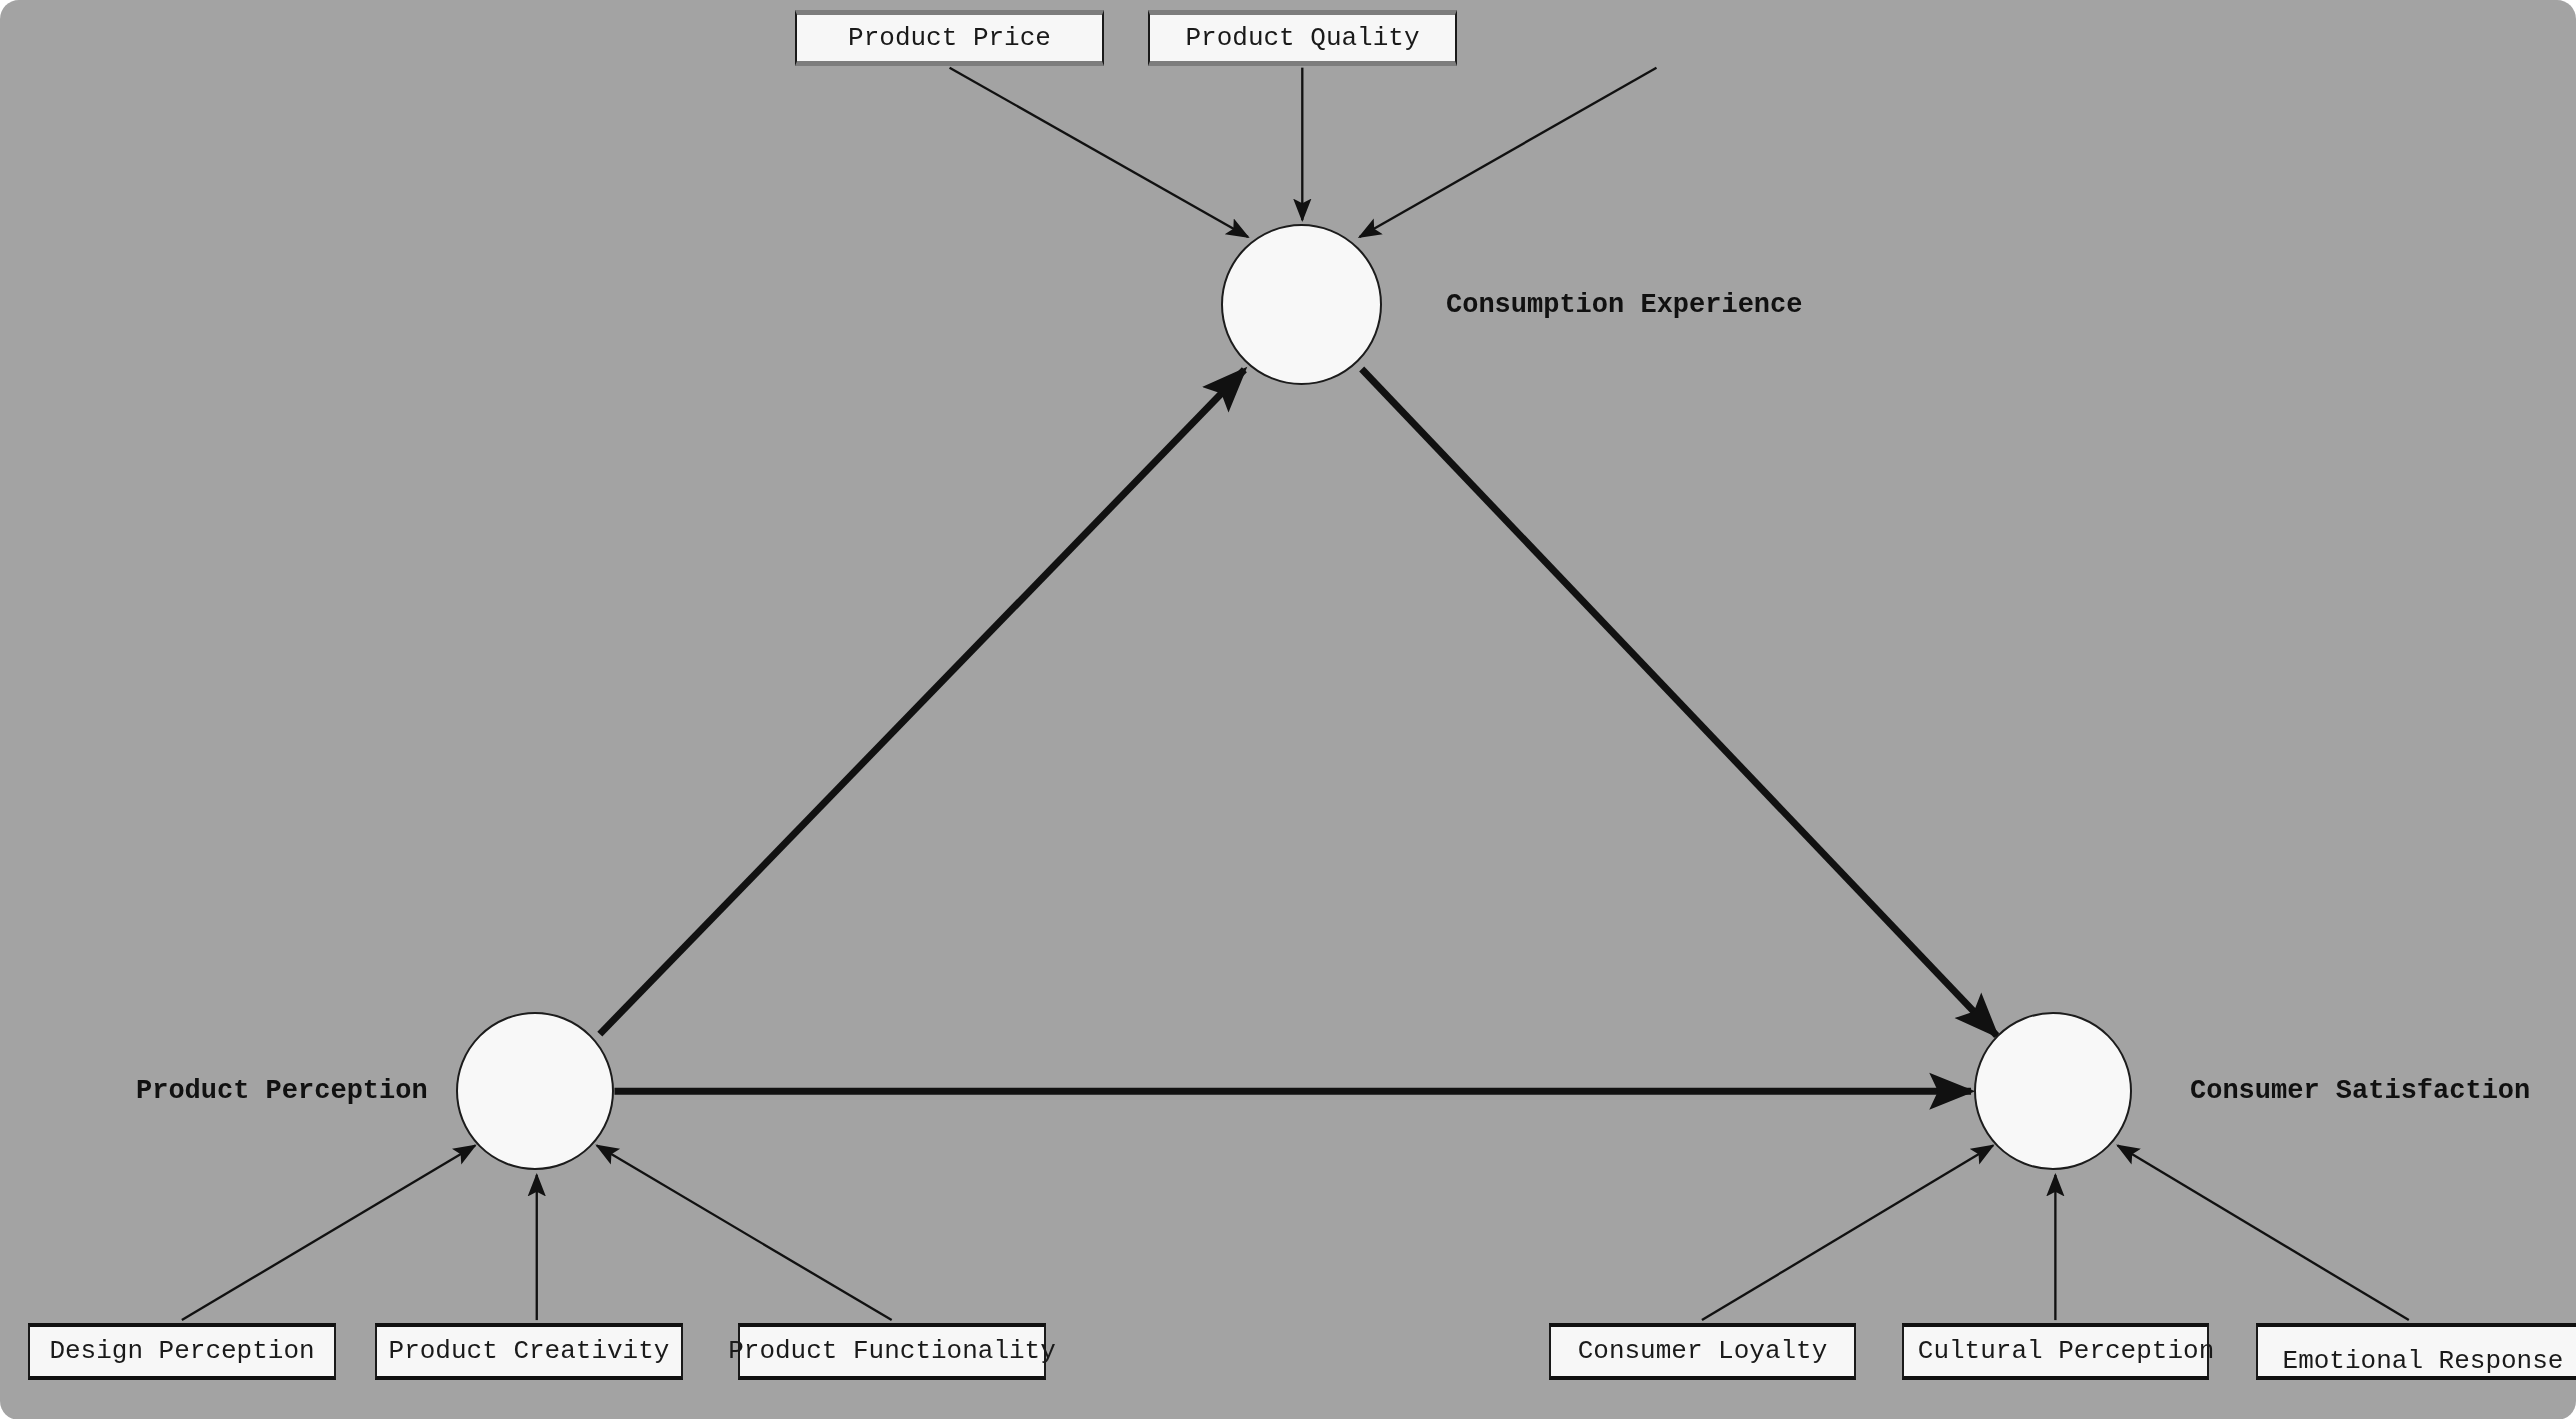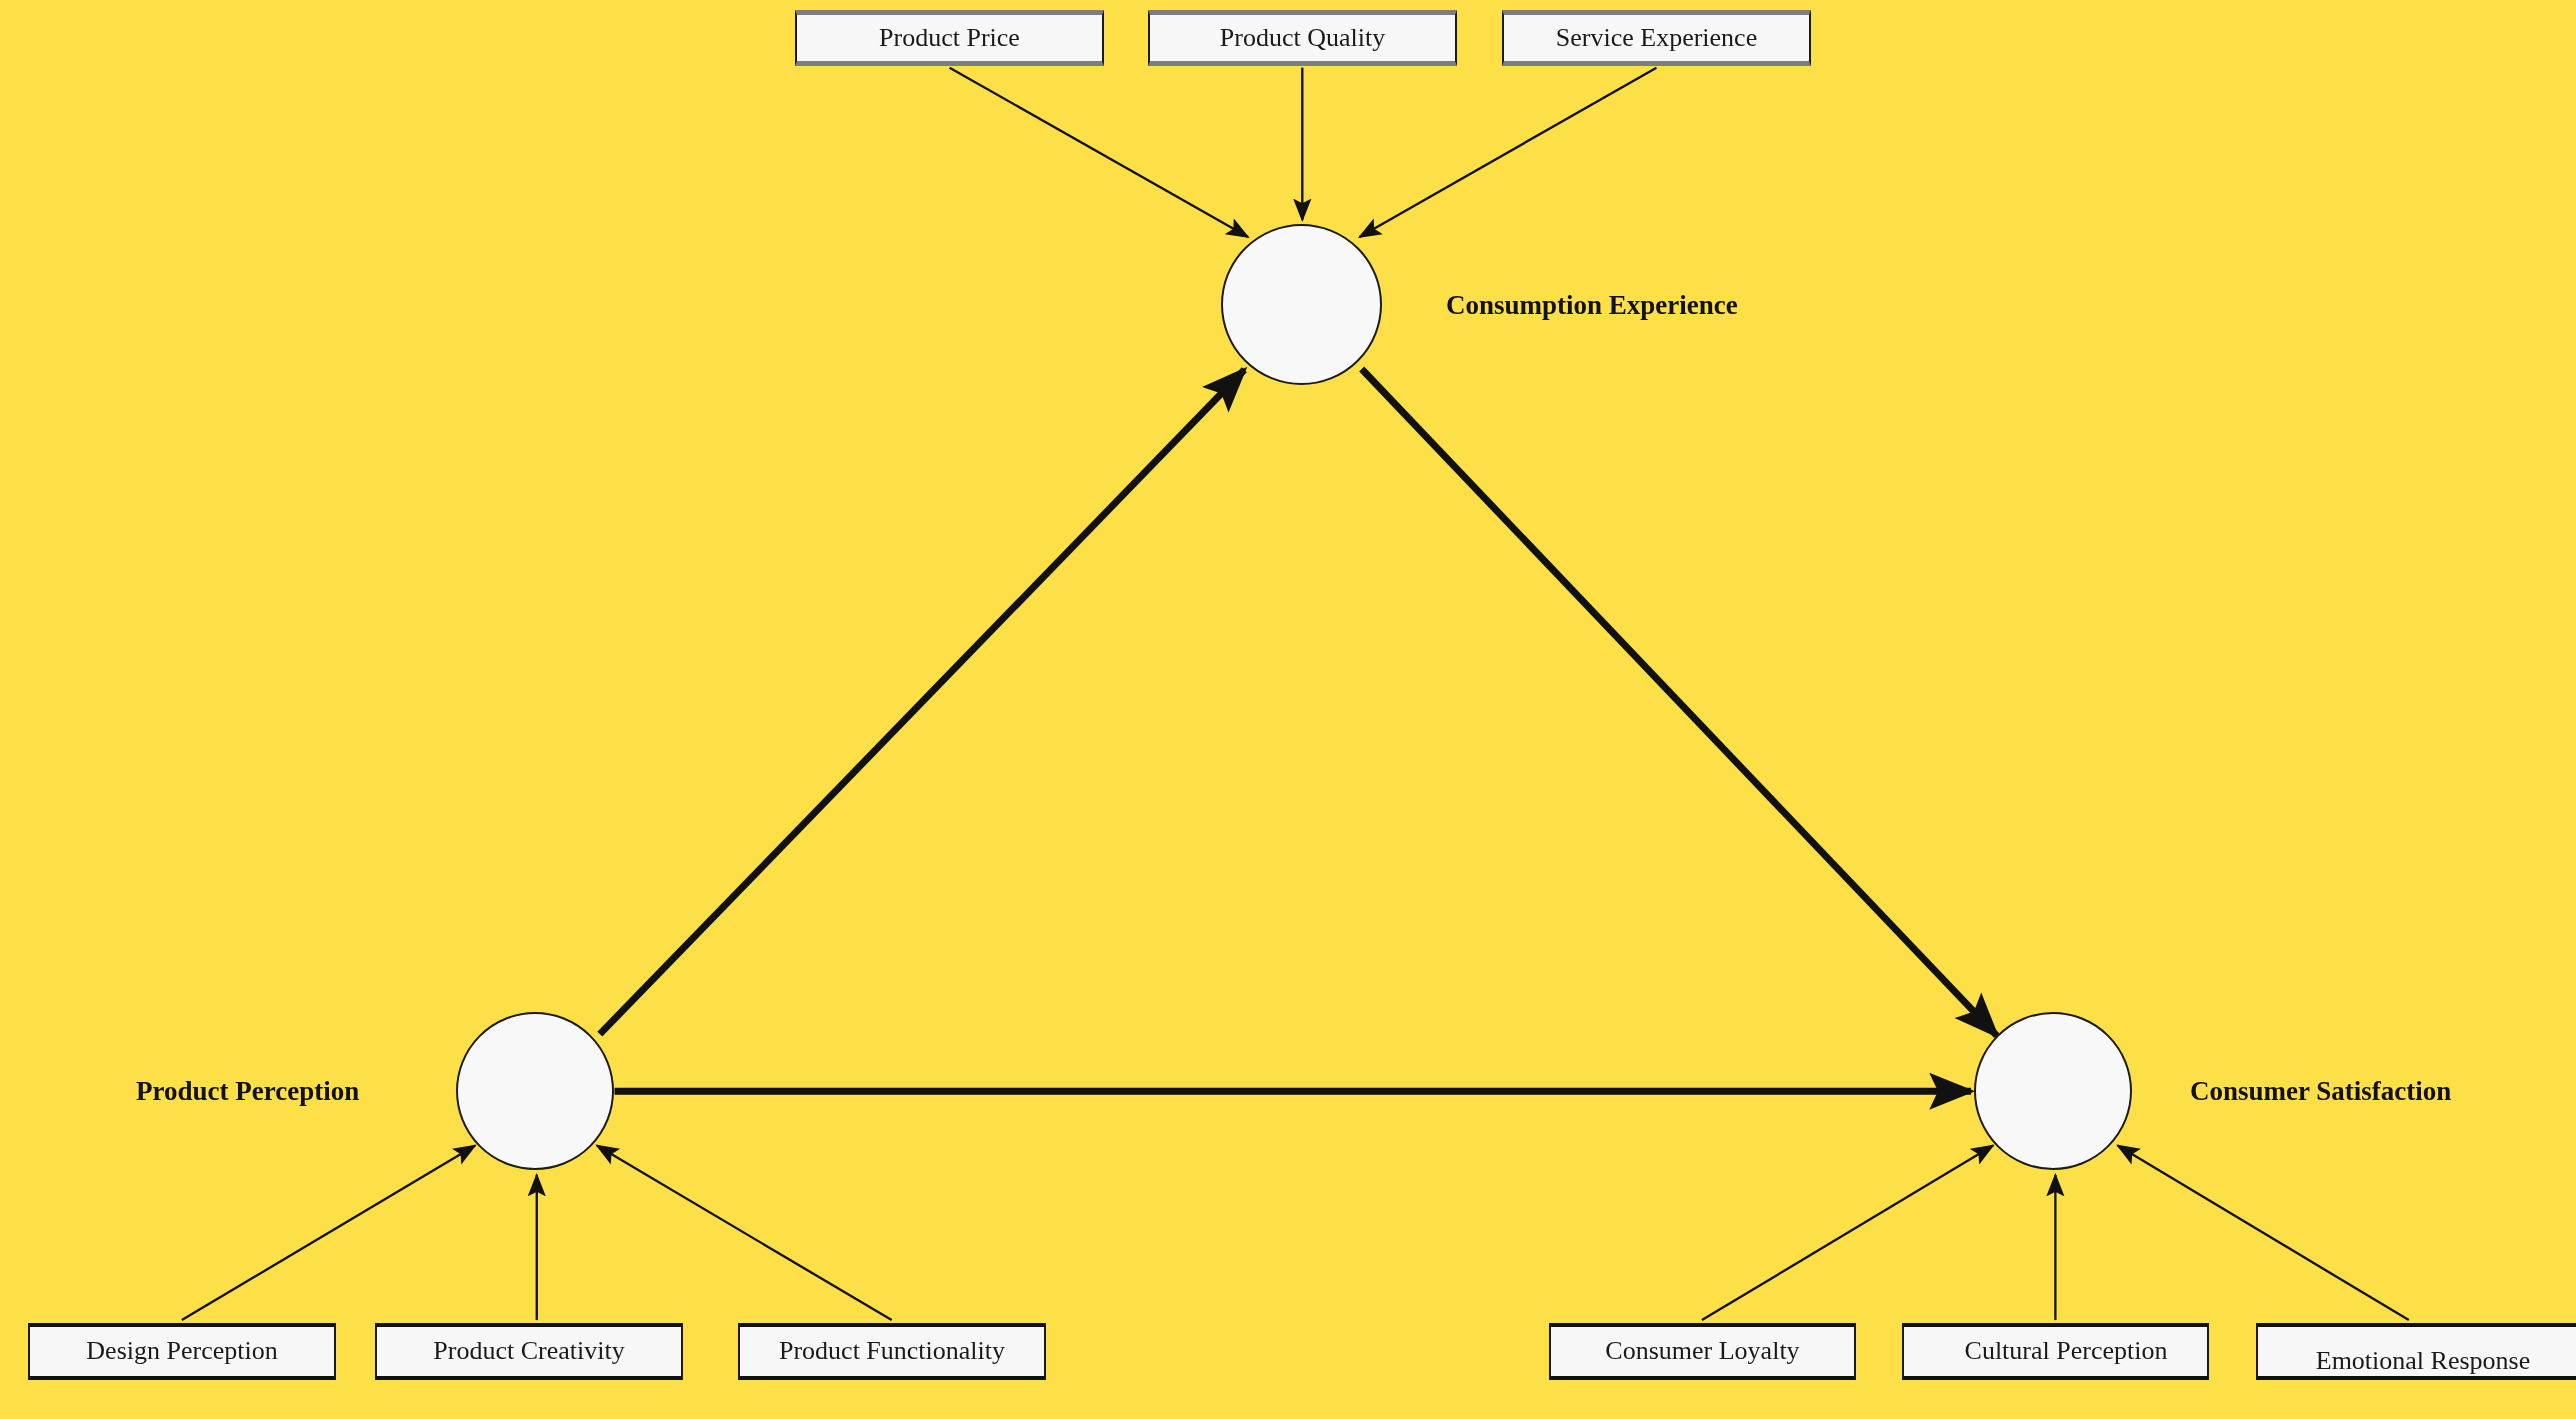--- a/index.html
+++ b/index.html
@@ -5,23 +5,24 @@
 <style>
   html, body {
     margin: 0;
     padding: 0;
     background: #ffffff;
   }
   #canvas {
     position: relative;
     width: 2576px;
     height: 1420px;
-    background: #fde047;
+    background: #a3a3a3;
     overflow: hidden;
-    font-family: Liberation Serif, serif;
+    font-family: Liberation Mono, monospace;
+    border-radius: 19px;
   }
   #edge-layer {
     position: absolute;
     left: 0;
     top: 0;
     width: 2576px;
     height: 1420px;
   }
   
   .ind-box {
@@ -104,23 +105,20 @@
         <line x1="838" y1="1488" x2="2688" y2="1488" stroke="#111111" stroke-width="9.5" marker-end="url(#arrow-thick)"></line>
       </g>
   </svg>
 
   <div class="ind-box top-style" style="left:795px; top:10.3px; width:309px; height:56px;">
     <span class="ind-label">Product Price</span>
   </div>
   <div class="ind-box top-style" style="left:1148px; top:10.3px; width:309px; height:56px;">
     <span class="ind-label">Product Quality</span>
   </div>
-  <div class="ind-box top-style" style="left:1502px; top:10.3px; width:309px; height:56px;">
-    <span class="ind-label">Service Experience</span>
-  </div>
 
   <div class="ind-box bottom-style" style="left:28px; top:1323px; width:308px; height:57px;">
     <span class="ind-label">Design Perception</span>
   </div>
   <div class="ind-box bottom-style" style="left:375px; top:1323px; width:308px; height:57px;">
     <span class="ind-label">Product Creativity</span>
   </div>
   <div class="ind-box bottom-style" style="left:738px; top:1323px; width:308px; height:57px;">
     <span class="ind-label">Product Functionality</span>
   </div>

